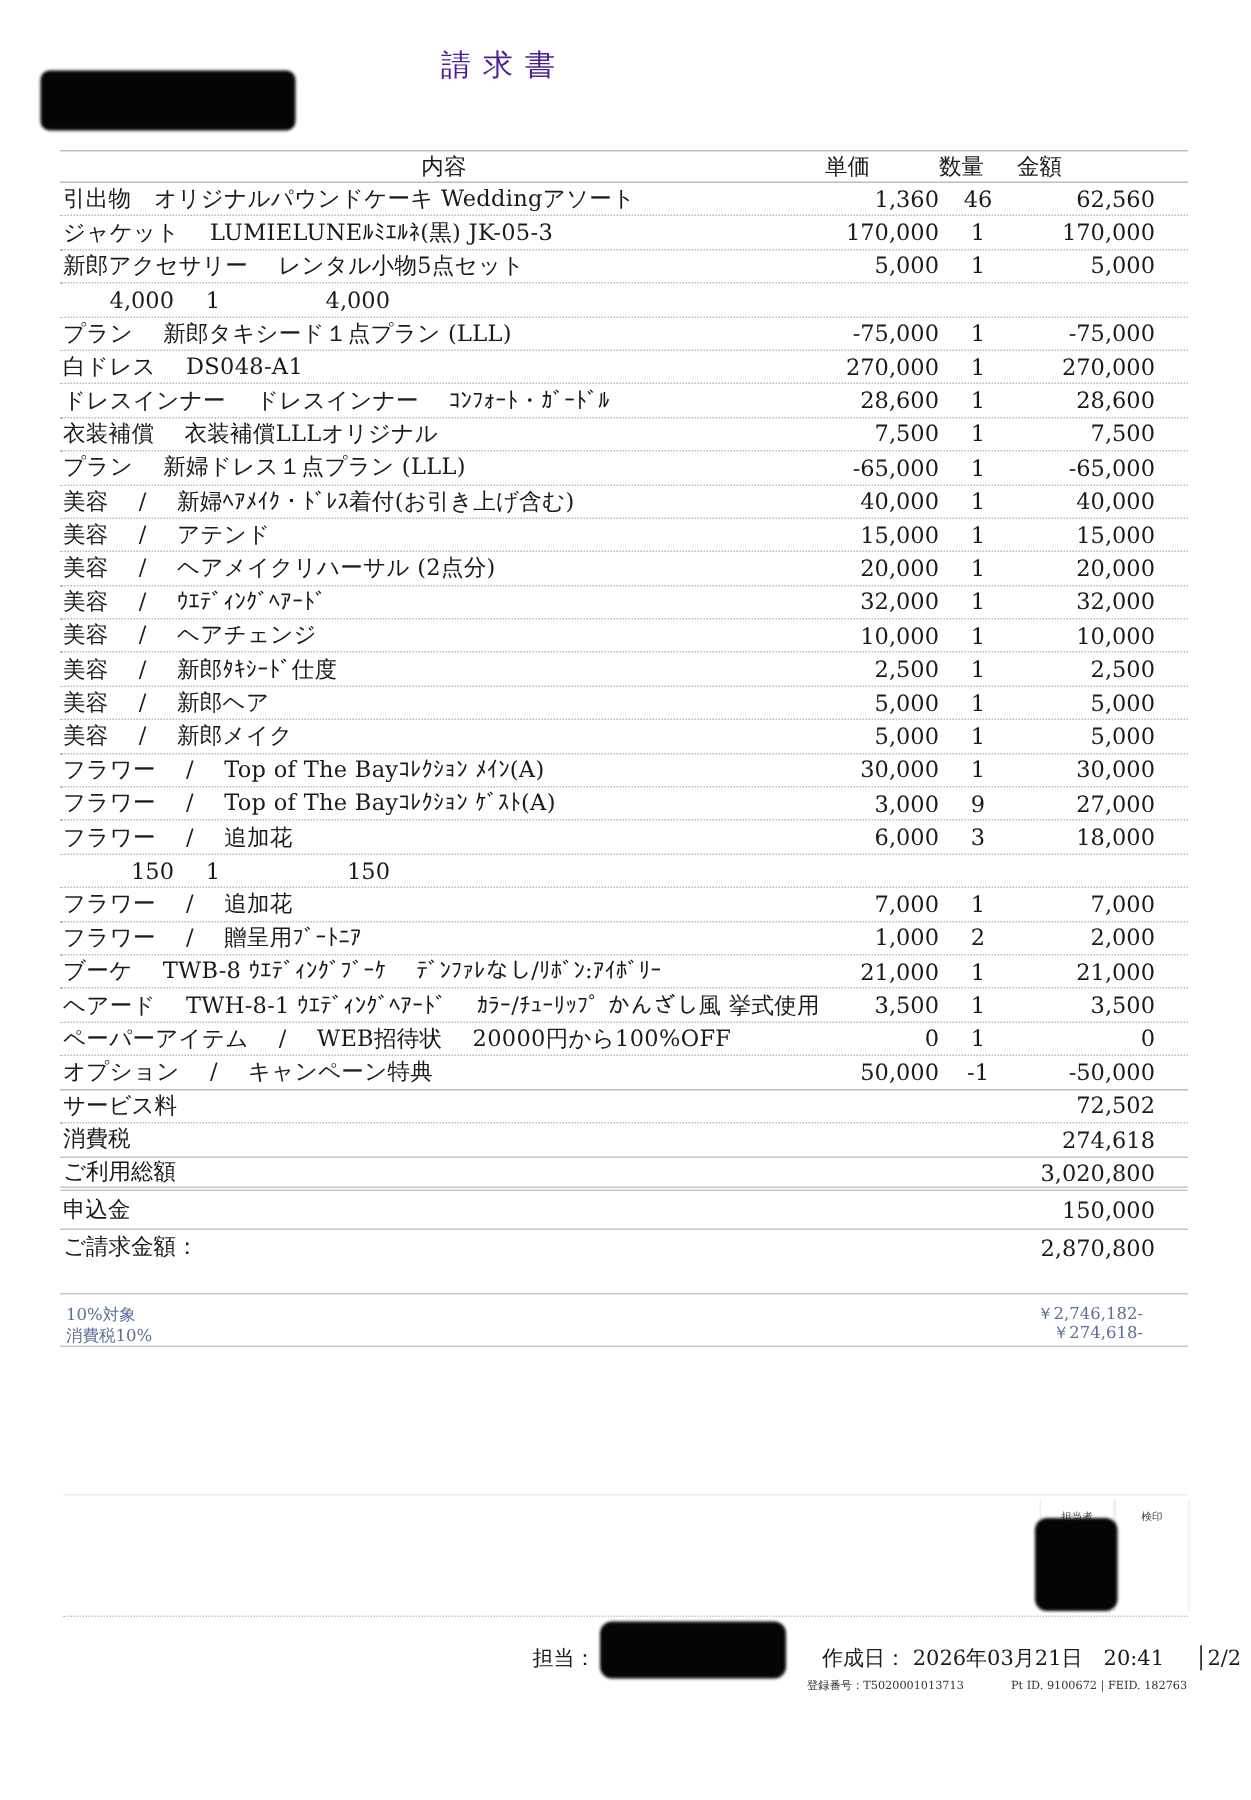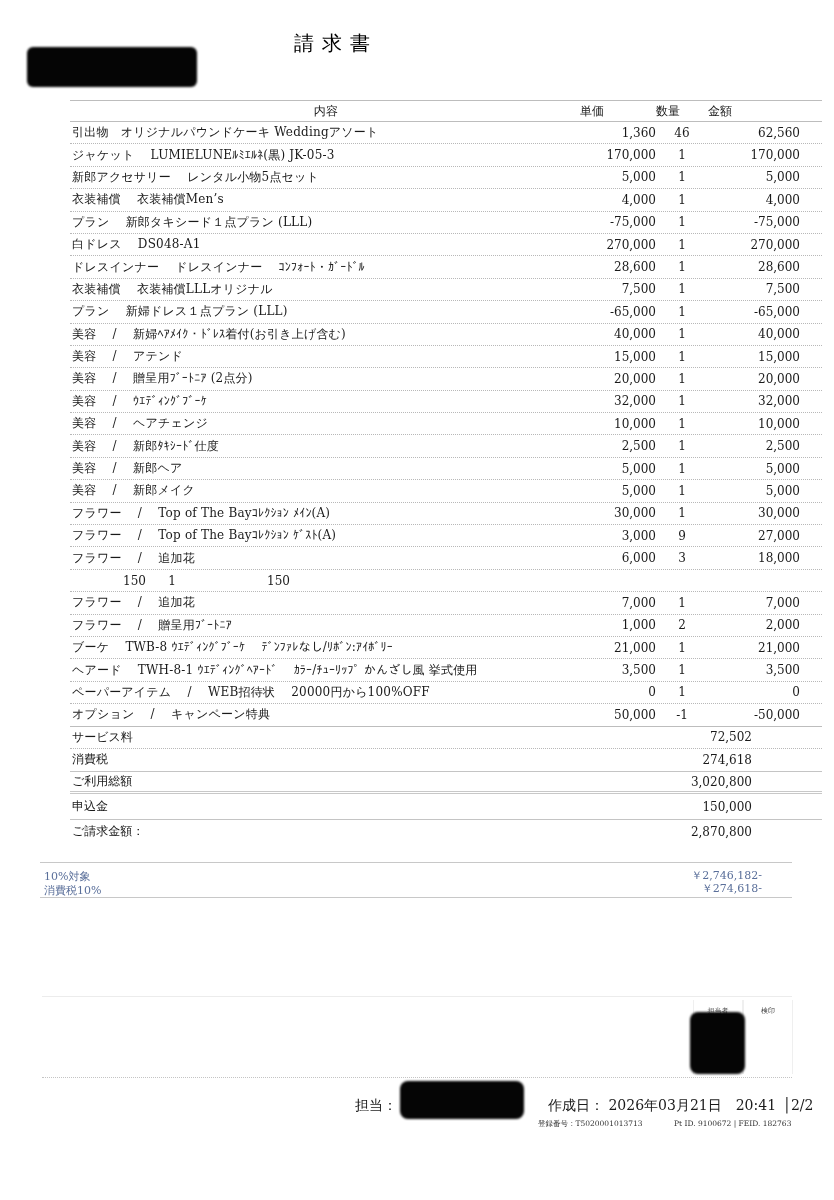--- a/index.html
+++ b/index.html
@@ -1,34 +1,33 @@
 <!DOCTYPE html>
 <html><head>
   <meta charset="utf-8">
   <style>
     * { box-sizing: border-box; margin: 0; padding: 0; }
     html, body { width: 834px; height: 1200px; background: #ffffff; overflow: hidden; }
     body { position: relative; font-family: "DejaVu Serif", "Liberation Serif", serif; color: #1a1a1a; }
 
     .title {
       position: absolute; left: 0; width: 672px; top: 30px;
-      text-align: center; font-size: 20px; letter-spacing: 8px; color: #000000;
+      text-align: center; font-size: 20px; letter-spacing: 8px; color: #4c1d95;
     }
     .redact {
       position: absolute; background: #050505; border-radius: 6px;
       filter: blur(1.2px);
     }
     .redact-top { left: 27px; top: 47px; width: 170px; height: 40px; }
     .redact-stamp { left: 690px; top: 1012px; width: 55px; height: 62px; border-radius: 8px; }
     .redact-person { left: 400px; top: 1081px; width: 124px; height: 38px; border-radius: 8px; }
 
     .sheet {
       position: absolute; left: 40px; top: 100px; width: 752px;
-      font-size: 12px;
-      margin-left: 30px;
+      font-size: 15px;
     }
     .row {
       display: flex; height: 22.4px; align-items: center;
       border-bottom: 1px dotted #b8b8b8;
     }
     .row.head {
       border-top: 1.5px solid #bdbdbd; border-bottom: 1.5px solid #bdbdbd;
       height: 22px;
     }
     .row.head .c-desc { text-align: center; }
@@ -36,21 +35,20 @@
     .c-desc { width: 510px; padding-left: 2px; white-space: nowrap; overflow: hidden; letter-spacing: 0.2px; }
     .c-price { width: 76px; text-align: right; }
     .c-qty { width: 52px; text-align: center; }
     .c-amt { width: 94px; text-align: right; padding-right: 2px; }
     .c-gap { width: 20px; }
 
     .row.last-item { border-bottom: 1.5px solid #bdbdbd; }
     .sum-row {
       display: flex; height: 22.6px; align-items: center;
       border-bottom: 1px dotted #b8b8b8;
-      gap: 48px;
     }
     .sum-row.solid { border-bottom: 1.5px solid #c4c4c4; }
     .sum-row.double { border-bottom: 3px double #c8c8c8; }
     .sum-label { flex: 1; padding-left: 2px; }
     .sum-val { width: 94px; text-align: right; padding-right: 2px; }
     .sum-gap { width: 20px; }
     .sum-row.tall { height: 26px; }
 
     .tax-block {
       position: absolute; left: 40px; top: 862px; width: 752px; height: 36px;
@@ -71,21 +69,21 @@
     .stamp-cell {
       position: absolute; top: 1000px; width: 50px; height: 74px;
       border-left: 1px solid #efefef; border-right: 1px solid #efefef;
       font-size: 7px; text-align: center; padding-top: 6px; color: #444;
     }
     .stamp-cell.c1 { left: 693px; }
     .stamp-cell.c2 { left: 743px; }
 
     .staff-label { position: absolute; left: 355px; top: 1097px; font-size: 14px; }
     .created { position: absolute; left: 548px; top: 1097px; font-size: 14px; white-space: nowrap; }
-    .created .page { margin-left: 2px; }
+    .created .page { margin-left: 16px; }
     .regno { position: absolute; left: 538px; top: 1119px; font-size: 7.5px; white-space: nowrap; color: #333; }
     .ids { position: absolute; left: 674px; top: 1119px; font-size: 7.5px; white-space: nowrap; color: #333; }
   </style>
 </head>
 <body>
 
 <div class="title">請求書</div>
 <div class="redact redact-top"></div>
 
 <div class="sheet">
@@ -112,21 +110,20 @@
         <div class="c-gap"></div>
       </div>
       <div class="row">
         <div class="c-desc">新郎アクセサリー　 レンタル小物5点セット</div>
         <div class="c-price">5,000</div>
         <div class="c-qty">1</div>
         <div class="c-amt">5,000</div>
         <div class="c-gap"></div>
       </div>
       <div class="row">
-        <div class="c-desc">衣装補償　 衣装補償Men’s</div>
         <div class="c-price">4,000</div>
         <div class="c-qty">1</div>
         <div class="c-amt">4,000</div>
         <div class="c-gap"></div>
       </div>
       <div class="row">
         <div class="c-desc">プラン　 新郎タキシード１点プラン (LLL)</div>
         <div class="c-price">-75,000</div>
         <div class="c-qty">1</div>
         <div class="c-amt">-75,000</div>
@@ -168,28 +165,28 @@
         <div class="c-gap"></div>
       </div>
       <div class="row">
         <div class="c-desc">美容　 /　 アテンド</div>
         <div class="c-price">15,000</div>
         <div class="c-qty">1</div>
         <div class="c-amt">15,000</div>
         <div class="c-gap"></div>
       </div>
       <div class="row">
-        <div class="c-desc">美容　 /　 贈呈用ﾌﾞｰﾄﾆｱ (2点分)</div>
+        <div class="c-desc">美容　 /　 ヘアメイクリハーサル (2点分)</div>
         <div class="c-price">20,000</div>
         <div class="c-qty">1</div>
         <div class="c-amt">20,000</div>
         <div class="c-gap"></div>
       </div>
       <div class="row">
-        <div class="c-desc">美容　 /　 ｳｴﾃﾞｨﾝｸﾞﾌﾞｰｹ</div>
+        <div class="c-desc">美容　 /　 ｳｴﾃﾞｨﾝｸﾞﾍｱｰﾄﾞ</div>
         <div class="c-price">32,000</div>
         <div class="c-qty">1</div>
         <div class="c-amt">32,000</div>
         <div class="c-gap"></div>
       </div>
       <div class="row">
         <div class="c-desc">美容　 /　 ヘアチェンジ</div>
         <div class="c-price">10,000</div>
         <div class="c-qty">1</div>
         <div class="c-amt">10,000</div>

